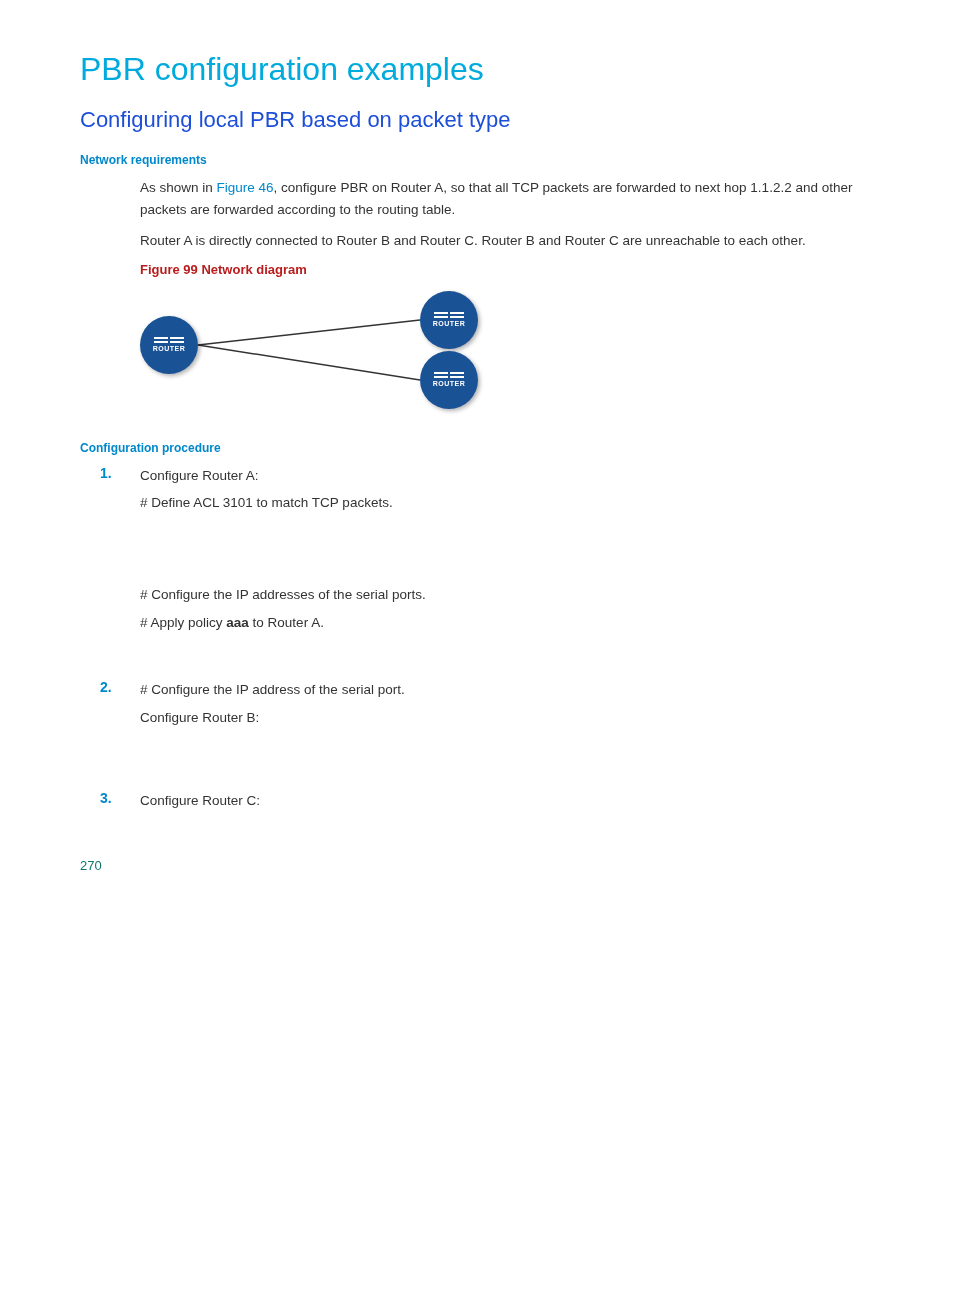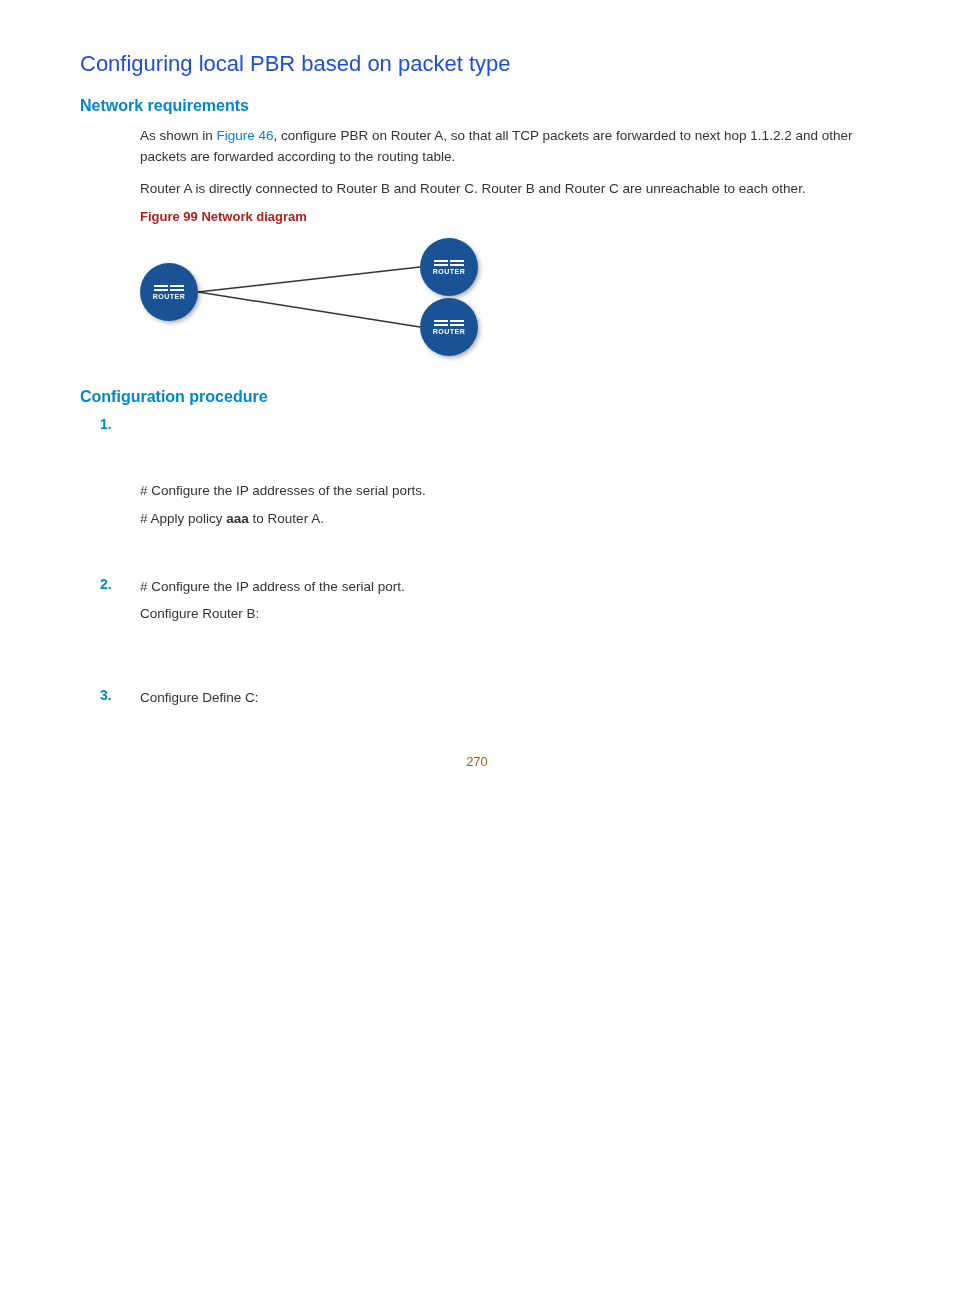--- a/index.html
+++ b/index.html
@@ -28,21 +28,21 @@
 
     .section-title {
       font-size: 22px;
       font-weight: 300;
       color: #1d4ed8;
       margin-bottom: 18px;
       line-height: 1.3;
     }
 
     .subsection-title {
-      font-size: 16px;
+      font-size: 12px;
       font-weight: bold;
       color: #0088cc;
       margin-bottom: 10px;
     }
 
     .figure-caption {
       font-size: 13px;
       font-weight: bold;
       color: #b91c1c;
       margin-bottom: 14px;
@@ -157,31 +157,32 @@
     .figure-label-container {
       margin-left: 60px;
       margin-bottom: 8px;
     }
 
     .config-procedure-section {
       margin-top: 20px;
     }
 
     .page-number {
-      text-align: center;
+      text-align: left;
       font-size: 13px;
-      color: #a16207;
+      color: #0f766e;
       margin-top: 40px;
     }
   </style>
 </head>
 <body>
 
 <div>
 
+  <h1 class="page-title">PBR configuration examples</h1>
 
   <h2 class="section-title">Configuring local PBR based on packet type</h2>
 
   <div class="section-block">
     <div class="subsection-title">Network requirements</div>
 
     <p class="body-text">
       <span>As shown in </span><a class="link-text">Figure 46</a><span>, configure PBR on Router A, so that all TCP packets are forwarded to next hop 1.1.2.2 and other packets are forwarded according to the routing table.</span>
     </p>
 
@@ -247,20 +248,22 @@
     </div>
   </div>
 
   <div class="config-procedure-section">
     <div class="subsection-title">Configuration procedure</div>
 
     
     <div class="numbered-item">
       <div class="number-label">1.</div>
       <div class="numbered-content">
+        <div class="step-text">Configure Router A:</div>
+        <div class="step-text"># Define ACL 3101 to match TCP packets.</div>
         <br>
         <br>
         <br>
         <br>
         <div class="step-text"># Configure the IP addresses of the serial ports.</div>
         <div class="step-text"># Apply policy <strong>aaa</strong> to Router A.</div>
       </div>
     </div>
 
     <br>
@@ -276,21 +279,21 @@
     </div>
 
     <br>
     <br>
     <br>
 
     
     <div class="numbered-item">
       <div class="number-label" style="color:#0088cc;">3.</div>
       <div class="numbered-content">
-        <div class="step-text">Configure Define C:</div>
+        <div class="step-text">Configure Router C:</div>
       </div>
     </div>
 
   </div>
 
   <div class="page-number">270</div>
 
 </div>
 
 </body></html>

